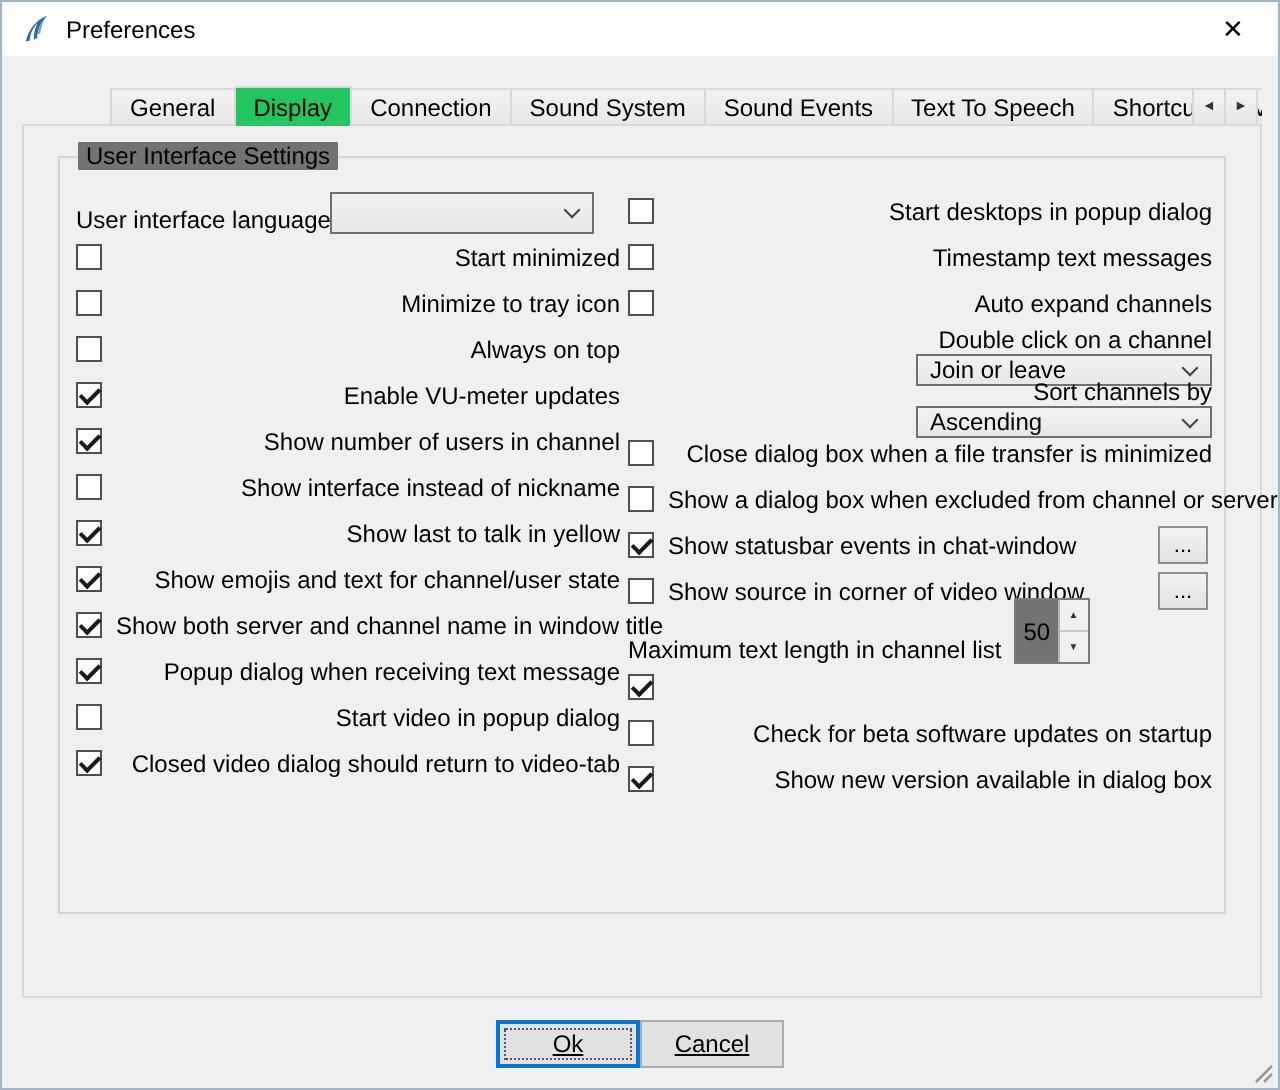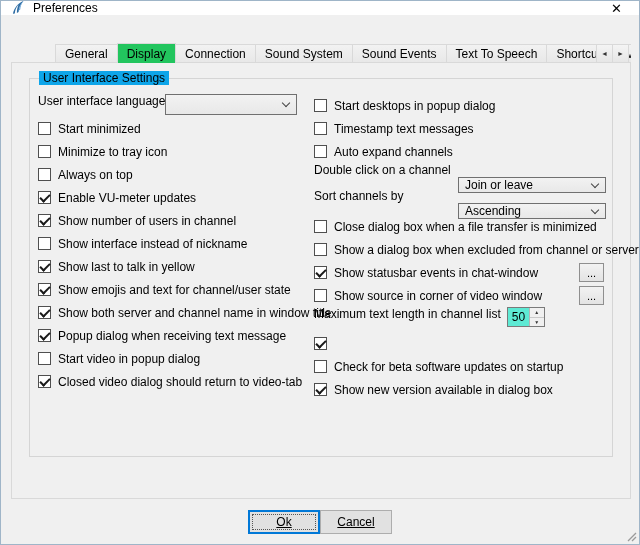--- a/index.html
+++ b/index.html
@@ -5,65 +5,65 @@
   * { margin:0; padding:0; box-sizing:border-box; }
   html,body { width:640px; height:545px; }
   body {
     font-family:"Liberation Sans", sans-serif;
     font-size:12px; color:#000;
     background:#f0f0f0;
     border:1px solid #9fb5c8;
     position:relative; overflow:hidden;
   }
   
-  .titlebar { height:14px; background:#ffffff; display:flex; align-items:center; padding-left:9px; }
+  .titlebar { height:27px; background:#ffffff; display:flex; align-items:center; padding-left:9px; }
   .app-icon { width:16px; height:16px; margin-right:7px; flex:none; }
   .title { flex:1; font-size:12px; }
   .close-btn { width:45px; height:30px; display:flex; align-items:center; justify-content:center;
                font-size:13px; color:#000; cursor:default; }
   
   .tabbar { position:absolute; left:10px; top:41px; width:620px; height:21px;
             display:flex; align-items:flex-end; overflow:hidden; z-index:2;padding-left:44px; }
   .tab { height:19px; padding:0 9px; display:flex; align-items:center; justify-content:center;
          background:linear-gradient(#f2f2f2,#e8e8e8); border:1px solid #d9d9d9; margin-right:-1px;
          white-space:nowrap; }
   .tab[data-selected="true"] { height:21px; background:#22c55e; position:relative; z-index:3; margin-bottom:-1px; border-bottom:1px solid #ffffff; }
   .tab-scroller { position:absolute; right:10px; top:43px; height:19px; display:flex; z-index:5; }
   .tab-scroll-btn { width:17px; height:19px; border:1px solid #d9d9d9; background:linear-gradient(#f4f4f4,#e6e6e6);
                     display:flex; align-items:center; justify-content:center; font-size:7px; color:#333; margin-left:-1px; }
   
   .pane { position:absolute; left:10px; top:61px; width:620px; height:437px;
           border:1px solid #d9d9d9; background:#f0f0f0; z-index:1; }
   .groupbox { position:absolute; left:17px; top:15px; width:584px; height:379px; border:1px solid #d5d5d5; }
-  .group-title { position:absolute; top:-8px; left:9px; background:#0ea5e9; padding:0 4px;text-align:right; }
+  .group-title { position:absolute; top:-8px; left:9px; background:#737373; padding:0 4px;text-align:right; }
   .col-left  { position:absolute; left:8px;  top:15px; width:272px; }
   .col-right { position:absolute; left:284px; top:15px; width:292px; }
-  .row { height:23px; display:flex; align-items:flex-start; }
+  .row { height:23px; display:flex; align-items:flex-end; }
   .combo-row { height:26px;flex-direction:column; }
   .spin-row { height:25px; }
   
-  .cb-row { height:23px; display:flex; align-items:center; cursor:default; }
+  .cb-row { height:23px; display:flex; align-items:center; cursor:default;justify-content:space-between; }
   .checkbox { width:13px; height:13px; border:1px solid #4f4f4f; background:#fff; margin-right:7px; flex:none; position:relative; }
   .checkbox[data-checked="true"]::after {
     content:""; position:absolute; left:1px; top:2px; width:8px; height:4px;
     border-left:2px solid #1a1a1a; border-bottom:2px solid #1a1a1a; transform:rotate(-45deg);
   }
   .cb-label { white-space:nowrap; }
   .more-btn { display:none; width:25px; height:19px; border:1px solid #8f8f8f; background:linear-gradient(#f2f2f2,#e3e3e3);
               font-family:"Liberation Sans",sans-serif; font-size:11px; line-height:10px; }
   .cb-row[data-more="true"] .more-btn { display:block; margin-left:auto; margin-right:2px; }
   
   .combo { height:21px; border:1px solid #707070; background:linear-gradient(#f2f2f2,#e8e8e8);
            display:flex; align-items:center; justify-content:space-between; padding:0 7px 0 6px; }
   .combo-arrow { width:6px; height:6px; border-right:1.4px solid #444; border-bottom:1.4px solid #444;
                  transform:rotate(45deg); margin-top:-3px; flex:none; }
   .lang-combo { width:132px; }
   .right-combo { width:148px; margin-left:auto; }
   
-  .spinbox { height:20px; border:1px solid #7a7a7a; background:#5eead4; display:flex; margin-left:6px; }
+  .spinbox { height:33px; border:1px solid #7a7a7a; background:#737373; display:flex; margin-left:6px; }
   .spin-val { width:21px; display:flex; align-items:center; padding-left:4px; }
   .spin-arrows { width:15px; display:flex; flex-direction:column; border-left:1px solid #b5b5b5; }
   .spin-btn { flex:1; background:#f0f0f0; display:flex; align-items:center; justify-content:center;
               font-size:5px; color:#333; }
   .spin-btn:first-child { border-bottom:1px solid #c9c9c9; }
   
   .bottombar { position:absolute; left:0; top:509px; width:100%; display:flex; justify-content:center; gap:0; }
   .btn { width:72px; height:24px; background:#e1e1e1; border:1px solid #adadad;
          font-family:"Liberation Sans",sans-serif; font-size:12px; display:flex; align-items:center; justify-content:center; }
   .btn span { text-decoration:underline; }

